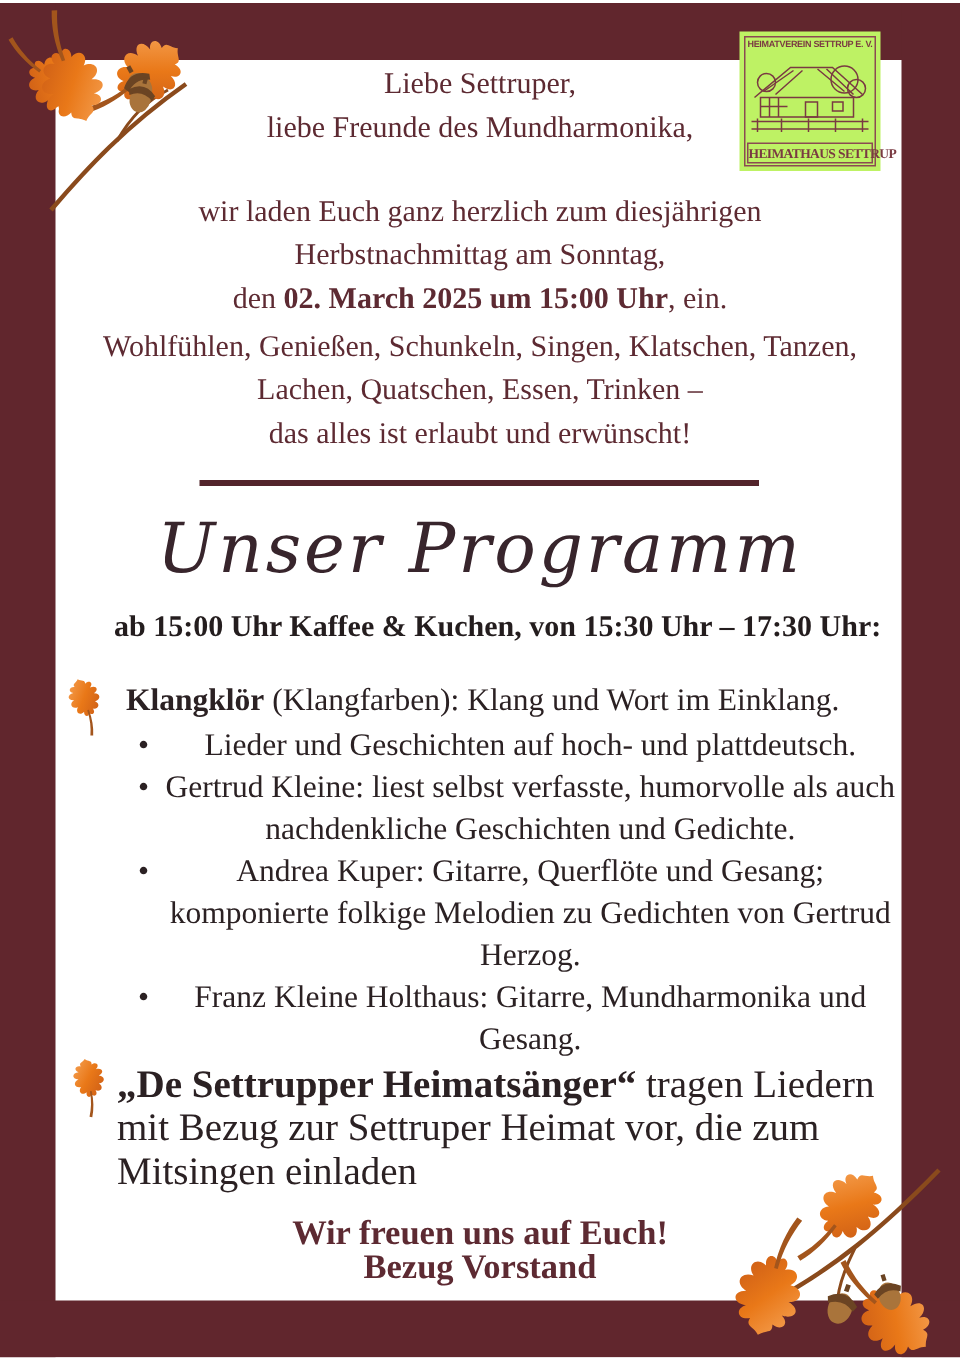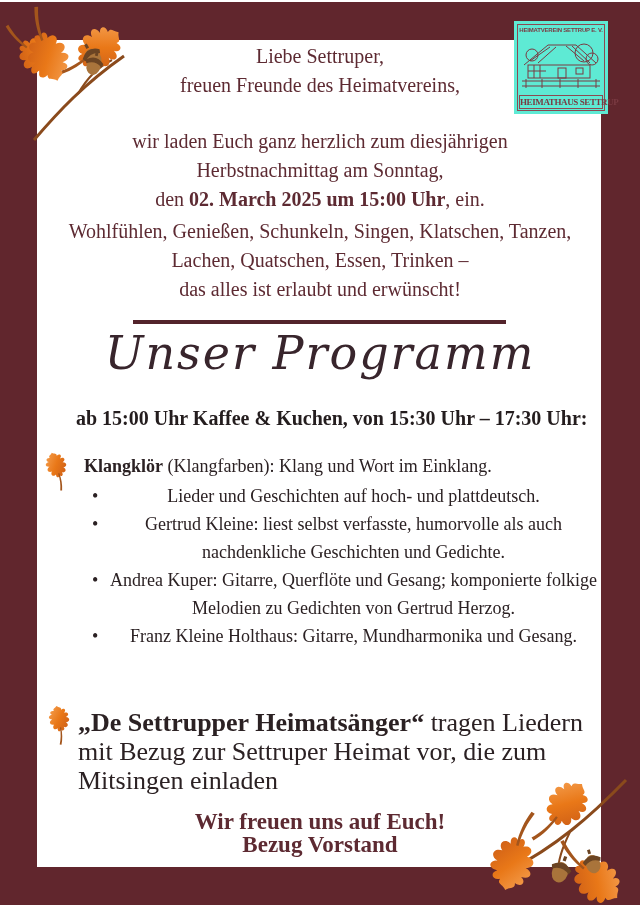--- a/index.html
+++ b/index.html
@@ -17,35 +17,35 @@
   
   .txt{position:absolute; z-index:2;}
   .accent{color:#5D2A32;}
   .dark{color:#2B2123;}
   .center{left:37px; width:566px; text-align:center;}
   .salutation{top:42px; font-size:20px; line-height:29px;}
   .invitation{top:127px; font-size:20px; line-height:29px;}
   .fun{top:217px; font-size:20px; line-height:29px;}
   .divider{position:absolute; z-index:2; left:133px; top:320px; width:373px; height:4px; background:#53242B;}
   .prog-heading{
-    top:322px; font-size:46px; line-height:62px; color:#38252C;
+    top:334px; font-size:46px; line-height:62px; color:#38252C;
     font-family:"DejaVu Serif", serif; font-style:italic; letter-spacing:2px;
   }
   .schedule{top:407px; left:76px; width:530px; font-size:20px; font-weight:bold; color:#241D1E;}
-  .act1{top:452px; left:84px; width:515px; font-size:18px; line-height:28px;}
+  .act1{top:452px; left:84px; width:515px; font-size:21px; line-height:28px;}
   .act1 ul{margin:2px 0 0 0; padding:0 0 0 24px; list-style:none;}
   .act1 li{position:relative;text-align:center;}
   .act1 li::before{content:"\2022"; position:absolute; left:-16px; top:0; color:#2B2123;}
   .act2{top:708px; left:78px; width:505px; font-size:26px; line-height:29px;}
   .closing{top:810px; font-size:23px; line-height:23px;font-weight:bold;}
   b{font-weight:bold;}
   
   .logo{
-    position:absolute; z-index:3; left:514px; top:21px; width:94px; height:93px;
-    background:#5eead4; box-sizing:border-box; padding:3px;
+    position:absolute; z-index:3; left:493px; top:21px; width:94px; height:93px;
+    background:#bef264; box-sizing:border-box; padding:3px;
   }
   .logo-inner{
     box-sizing:border-box; width:100%; height:100%;
     border:1px solid #8B4A52; padding:2px 1px 1px 1px;
     display:flex; flex-direction:column; align-items:center; justify-content:space-between;
   }
   .logo-top{
     font-family:"Liberation Sans", sans-serif;
     font-size:6px; font-weight:bold; color:#7A3A42; white-space:nowrap; letter-spacing:-0.2px;
   }
@@ -130,21 +130,21 @@
           <rect x="56" y="29" width="7" height="6"></rect>
           <path d="M2 42 L80 42 M2 47 L80 47 M6 40 L6 49 M22 40 L22 49 M40 40 L40 49 M58 40 L58 49 M76 40 L76 49"></path>
         </g>
       </svg>
       <div class="logo-bottom">HEIMATHAUS SETTRUP</div>
     </div>
   </div>
 
   <div class="txt center accent salutation">
     <div>Liebe Settruper,</div>
-    <div>freuen Freunde des Heimatvereins,</div>
+    <div>liebe Freunde des Mundharmonika,</div>
   </div>
 
   <div class="txt center accent invitation">
     <div>wir laden Euch ganz herzlich zum diesjährigen</div>
     <div>Herbstnachmittag am Sonntag,</div>
     <div><span>den </span><b>02. March 2025 um 15:00 Uhr</b><span>, ein.</span></div>
   </div>
 
   <div class="txt center accent fun">
     <div>Wohlfühlen, Genießen, Schunkeln, Singen, Klatschen, Tanzen,</div>

